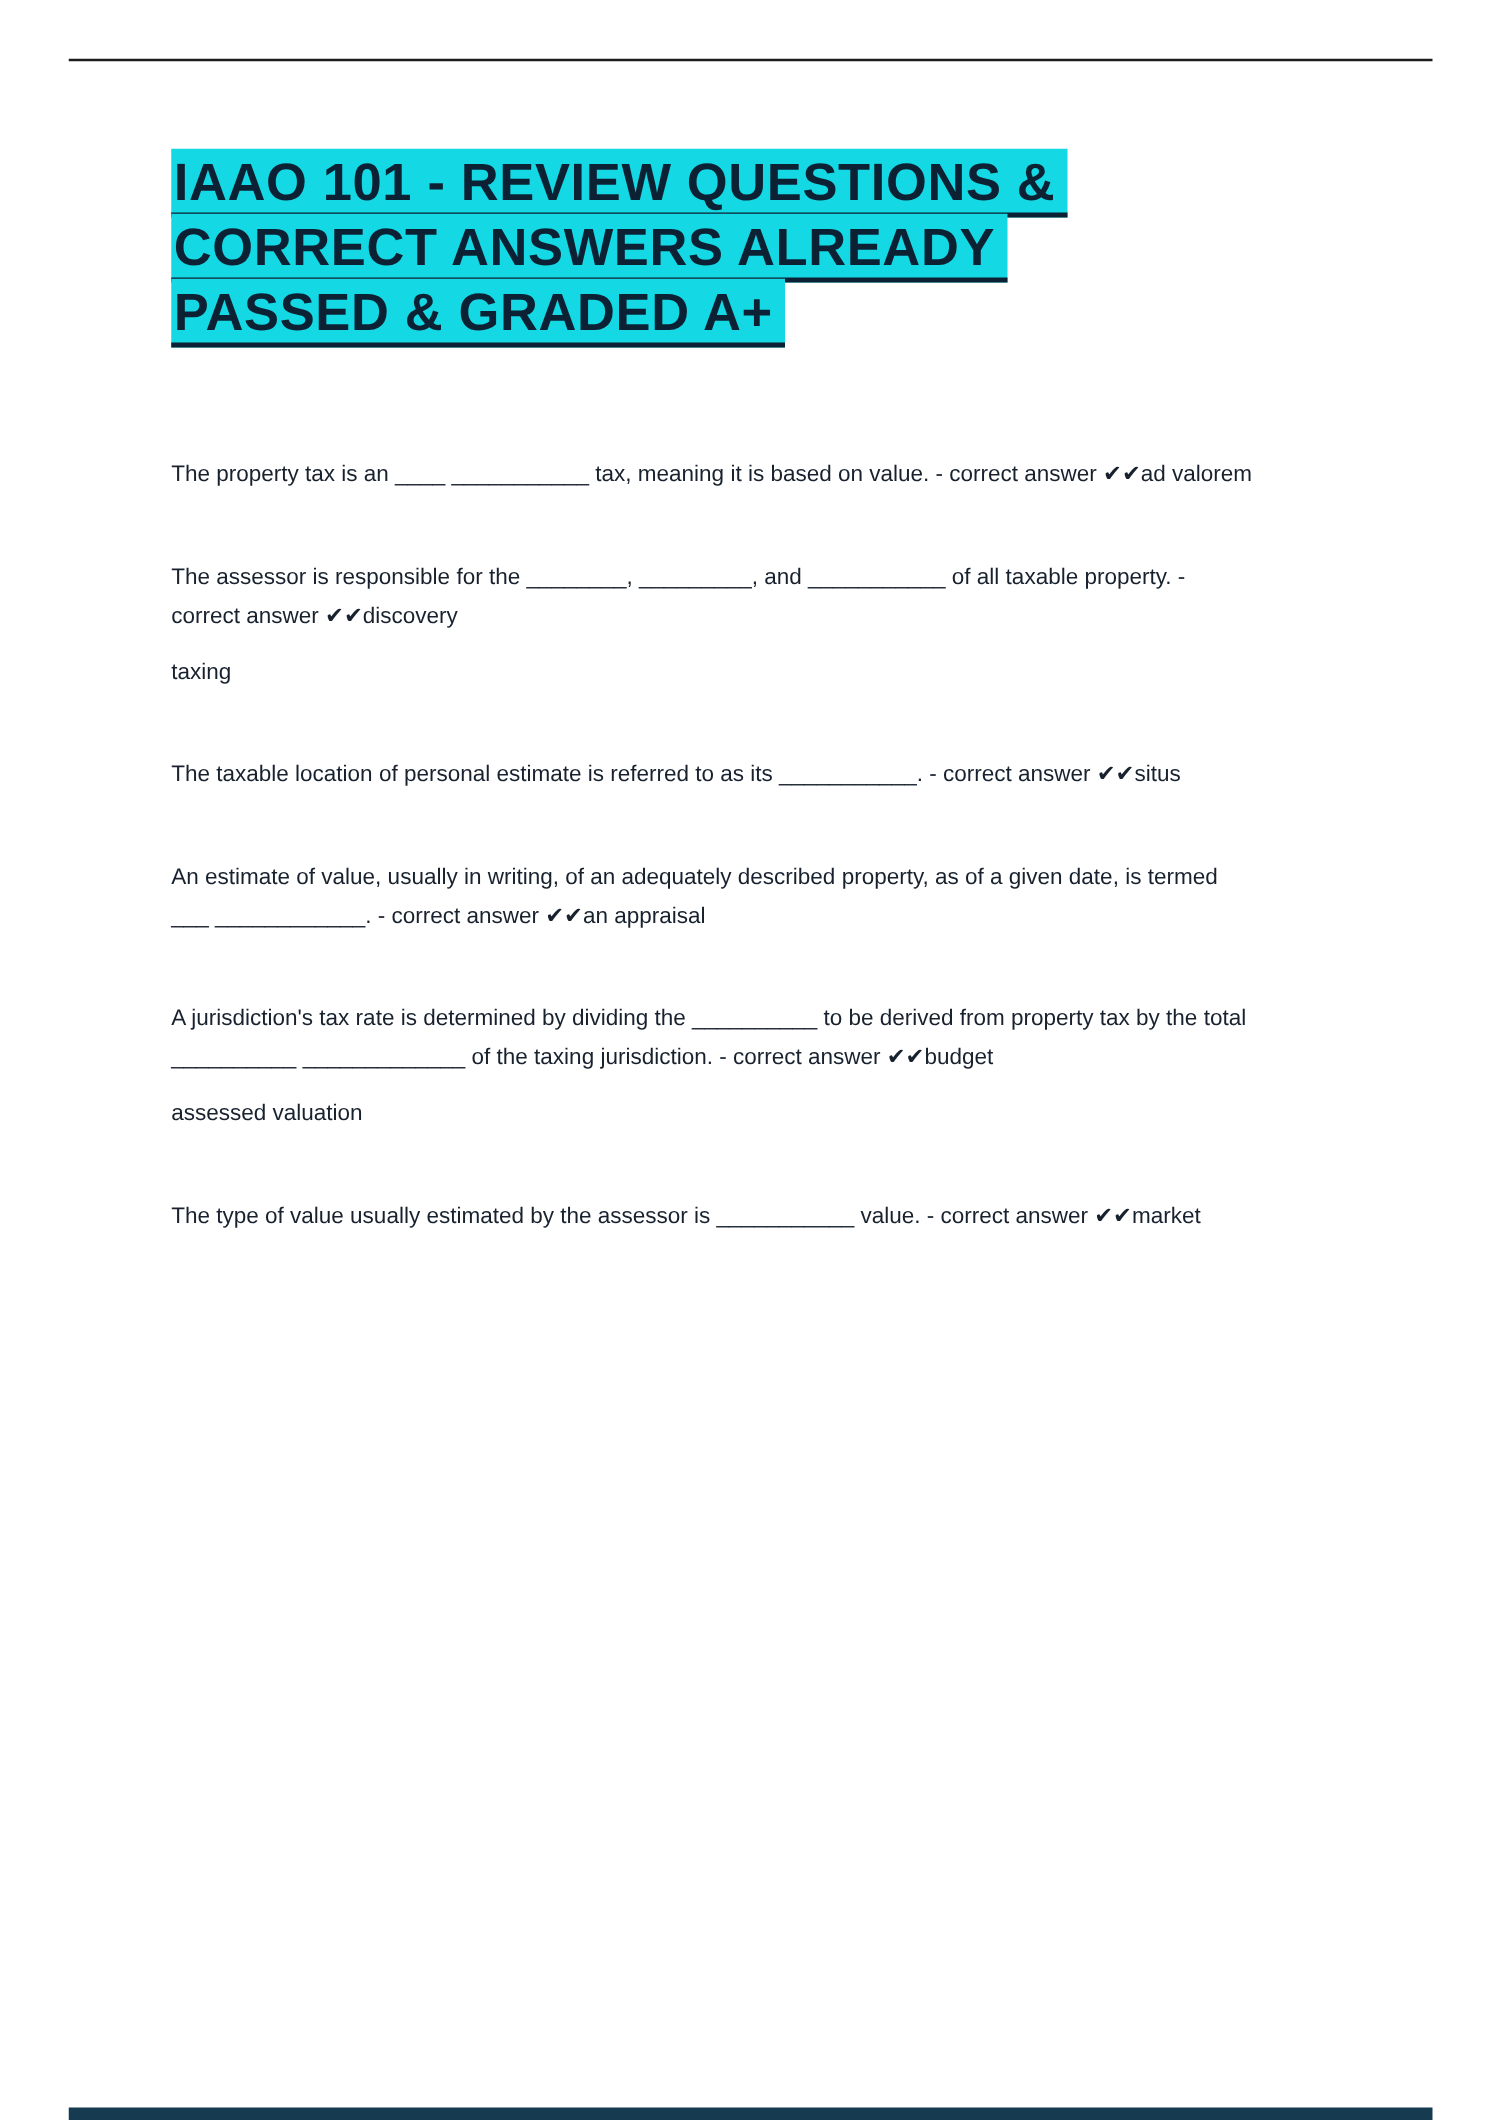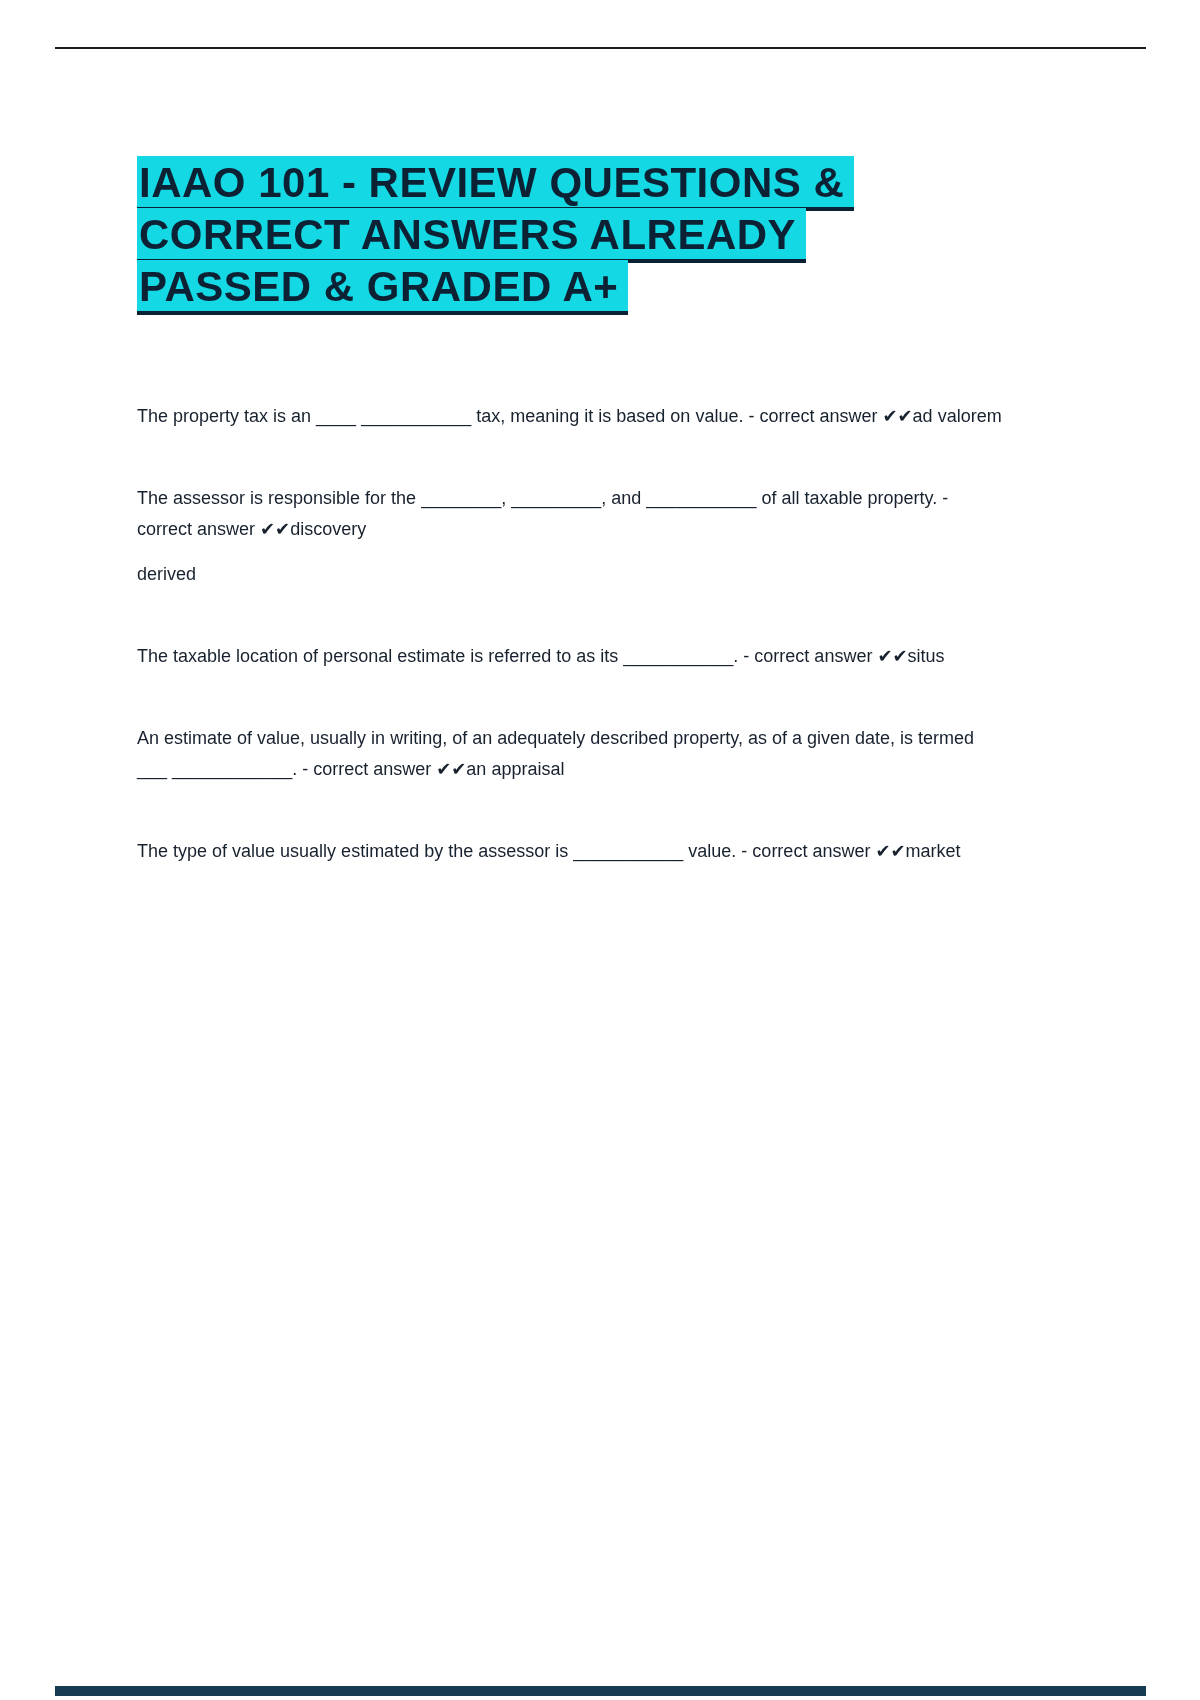--- a/index.html
+++ b/index.html
@@ -30,21 +30,20 @@
     right: 54px;
     bottom: 4px;
     height: 10px;
     background: #163a50;
   }
   .content {
     position: absolute;
     top: 120px;
     left: 137px;
     width: 868px;
-    margin-top: 37px;
   }
   h1.doc-title {
     margin: 0 0 88px 0;
     font-size: 42px;
     line-height: 52px;
     font-weight: bold;
     letter-spacing: 0.5px;
     color: #0c2133;
   }
   h1.doc-title .hl {
@@ -72,31 +71,35 @@
   <div class="content">
 
     <h1 class="doc-title"><span class="hl">IAAO 101 - REVIEW QUESTIONS &amp; </span><br><span class="hl">CORRECT ANSWERS ALREADY </span><br><span class="hl">PASSED &amp; GRADED A+</span></h1>
 
     <section class="qa-item">
       <p>The property tax is an ____ ___________ tax, meaning it is based on value. - correct answer ✔✔ad valorem</p>
     </section>
 
     <section class="qa-item">
       <p>The assessor is responsible for the ________, _________, and ___________ of all taxable property. - correct answer ✔✔discovery</p>
-      <p>derived</p>
+      <p>taxing</p>
     </section>
 
     <section class="qa-item">
       <p>The taxable location of personal estimate is referred to as its ___________. - correct answer ✔✔situs</p>
     </section>
 
     <section class="qa-item">
       <p>An estimate of value, usually in writing, of an adequately described property, as of a given date, is termed ___ ____________. - correct answer ✔✔an appraisal</p>
     </section>
 
+    <section class="qa-item">
+      <p>A jurisdiction's tax rate is determined by dividing the __________ to be derived from property tax by the total __________ _____________ of the taxing jurisdiction. - correct answer ✔✔budget</p>
+      <p>assessed valuation</p>
+    </section>
 
     <section class="qa-item">
       <p>The type of value usually estimated by the assessor is ___________ value. - correct answer ✔✔market</p>
     </section>
 
 
   </div>
 
   <div class="bottom-rule"></div>
 

